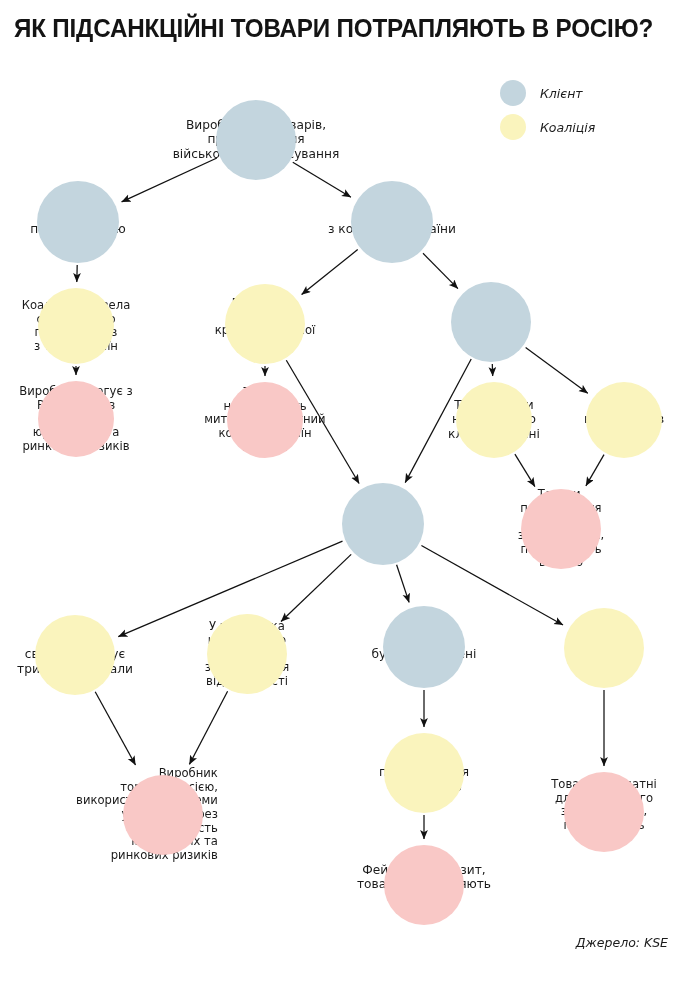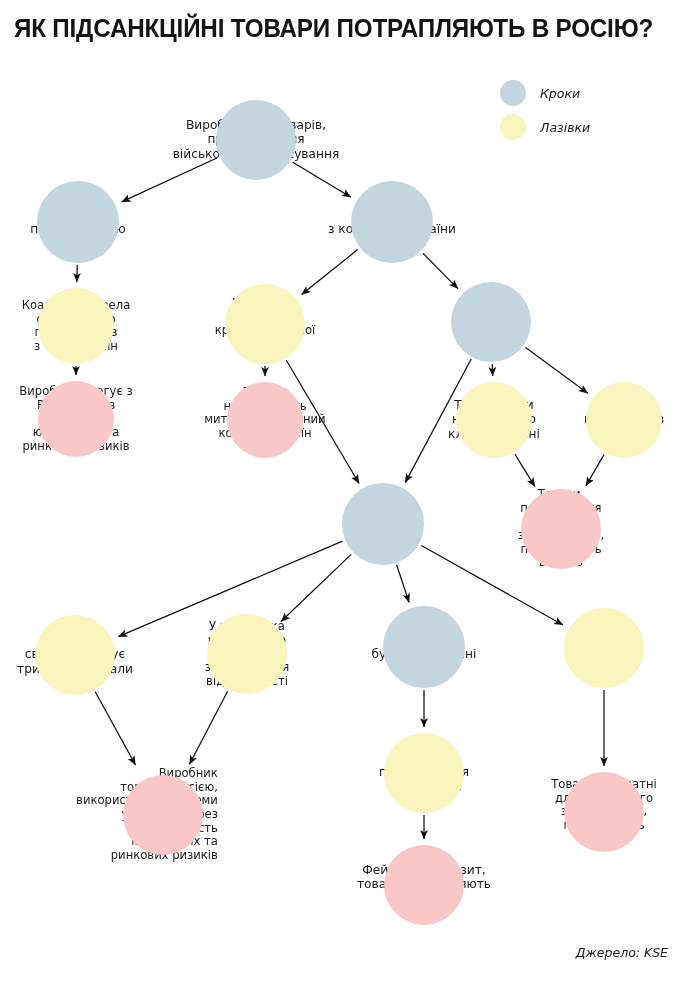--- a/index.html
+++ b/index.html
@@ -60,42 +60,42 @@
     font-family:"DejaVu Sans", sans-serif;
     color:#1a1a1a;
     line-height:1.18;
     white-space:pre-line;
     font-size:11.6px;
   }
   .fs-big{font-size:12.2px;}
 
   .source{
     position:absolute;
-    right:22px; bottom:33px;
+    right:22px; bottom:43px;
     font-family:"DejaVu Sans", sans-serif;
     font-style:italic;
     font-size:12.5px;
     color:#1b1b1b;
   }
 </style>
 </head>
 <body>
 
 <div id="stage">
 
   <div class="title">ЯК ПІДСАНКЦІЙНІ ТОВАРИ ПОТРАПЛЯЮТЬ В РОСІЮ?</div>
 
   <div class="legend">
     <div class="legend-row">
       <span class="legend-dot" style="background:#c3d5de"></span>
-      <span class="legend-label">Кроки</span>
+      <span class="legend-label">Клієнт</span>
     </div>
     <div class="legend-row">
       <span class="legend-dot" style="background:#faf4bd"></span>
-      <span class="legend-label">Лазівки</span>
+      <span class="legend-label">Коаліція</span>
     </div>
   </div>
 
   <svg id="arrows" viewBox="0 0 690 993">
     <defs>
       <marker id="ah" markerWidth="9" markerHeight="9" refX="7.2" refY="3.1" orient="auto" markerUnits="strokeWidth">
         <path d="M0,0 L7.4,3.1 L0,6.2 L1.7,3.1 Z" fill="#111"></path>
       </marker>
     </defs>
     <g id="edge-group" stroke="#111" stroke-width="1.25" fill="none" marker-end="url(#ah)">

